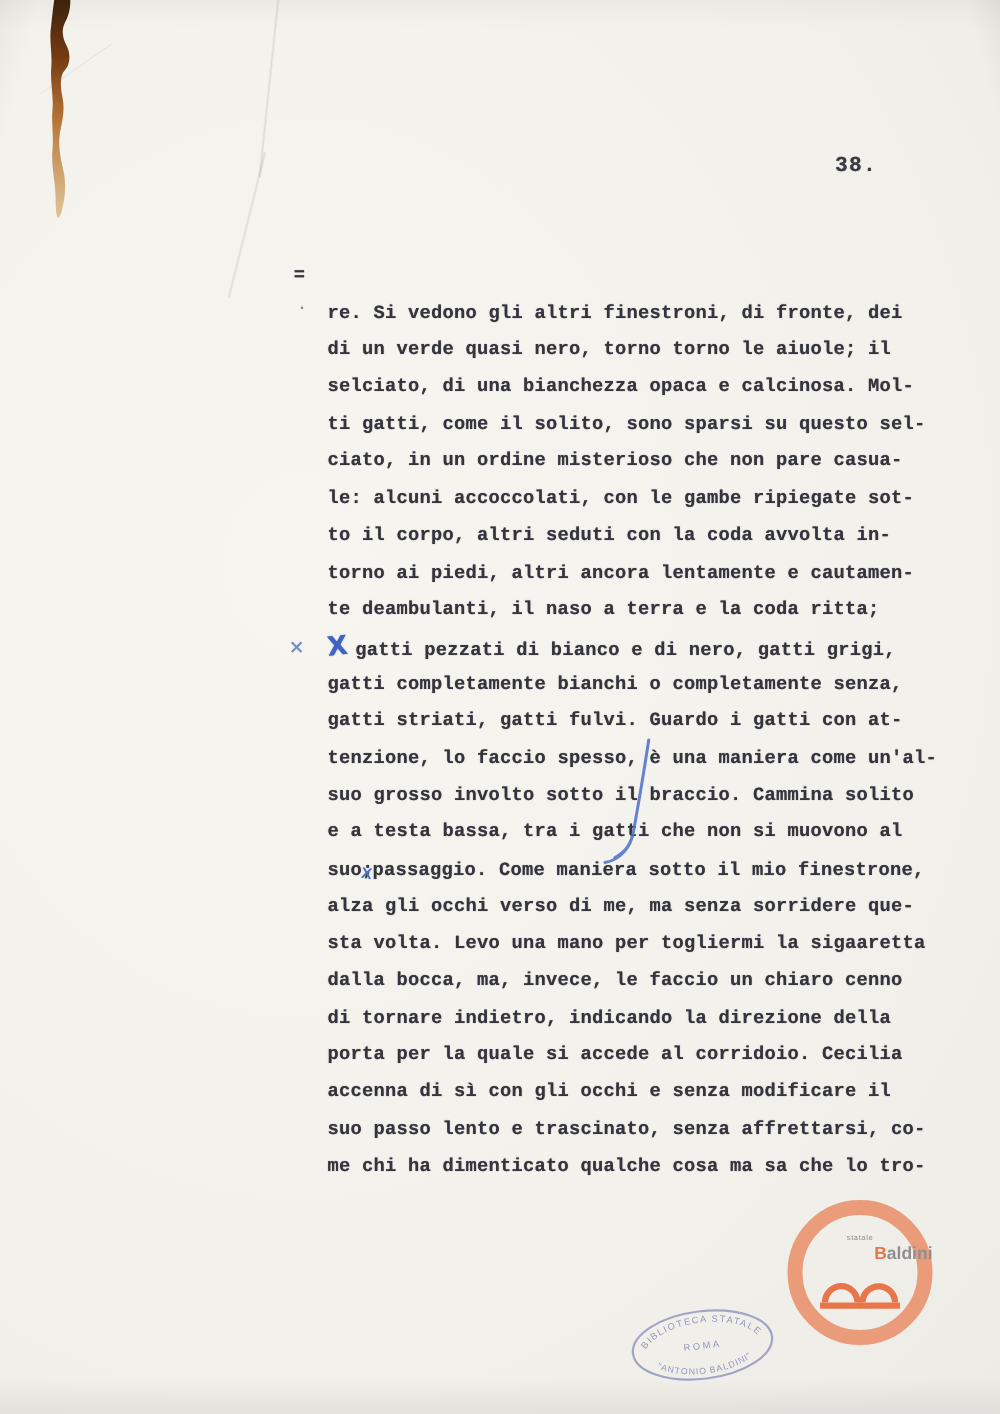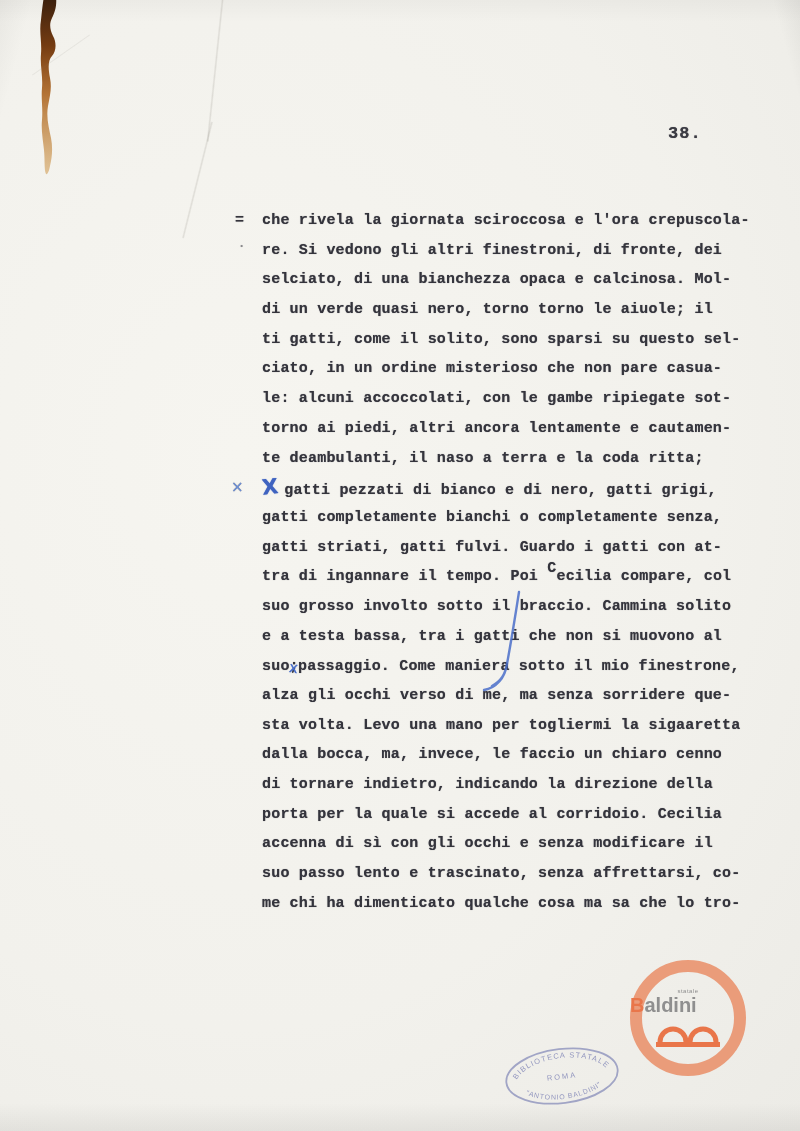--- a/index.html
+++ b/index.html
@@ -51,22 +51,22 @@
 
   
   #stamp{position:absolute; left:498px; top:1044px; transform:rotate(-7deg); opacity:.8;}
 
   
   #watermark{position:absolute; left:630px; top:960px; width:116px; height:116px; pointer-events:none;}
   #wm-ring{position:absolute; left:0; top:0; width:116px; height:116px; border-radius:50%;
     border:12px solid rgba(233,138,98,.82); box-sizing:border-box;}
   #wm-small{position:absolute; left:0; top:28px; width:116px; text-align:center;
     font-family:"Liberation Sans",sans-serif; font-size:6px; color:#8d8d8d; letter-spacing:.5px;}
-  #wm-name{position:absolute; left:0; top:34px; width:116px; text-align:left;
-    font-family:"Liberation Sans",sans-serif; font-size:20px; font-weight:700; color:#8f8f8f;}
+  #wm-name{position:absolute; left:0; top:34px; width:116px; text-align:right;
+    font-family:"Liberation Sans",sans-serif; font-size:14px; font-weight:700; color:#8f8f8f;}
   #wm-name .initial{color:#e9764a;}
   #wm-book{position:absolute; left:26px; top:56px;}
 </style>
 </head>
 <body>
 
 <div id="page">
 
   <svg id="rust" width="60" height="190" viewBox="0 0 60 190">
     <defs>
@@ -80,33 +80,34 @@
     <path d="M18,0 L30,0 C31,10 29,16 26,22 C23,28 24,34 27,40 C31,47 30,56 26,60 C22,64 22,72 24,82 C26,92 24,100 22,110 C20,122 23,132 25,142 C27,152 26,162 24,170 C23,176 21,179 20,178 C18,174 19,164 18,154 C17,144 15,134 16,124 C17,112 15,102 16,92 C17,80 14,70 15,58 C16,46 13,36 15,24 C16,14 17,6 18,0 Z" fill="url(#rustg)"></path>
   </svg>
 
   <div class="crease c1"></div>
   <div class="crease c2"></div>
   <div class="crease c3"></div>
 
   <div id="page-number">38.</div>
 
   <div id="text-block">
-      <div class="text-line"><span class="margin-mark ">=</span><span class="seg ">che rivela la giornata sciroccosa e l'ora crepuscola-</span></div>
+      <div class="text-line"><span class="margin-mark ">=</span></div>
       <div class="text-line"><span class="margin-mark faint">.</span><span class="seg ">re. Si vedono gli altri finestroni, di fronte, dei</span></div>
+      <div class="text-line"><span class="seg ">di un verde quasi nero, torno torno le aiuole; il</span></div>
       <div class="text-line"><span class="seg ">selciato, di una bianchezza opaca e calcinosa. Mol-</span></div>
-      <div class="text-line"><span class="seg ">di un verde quasi nero, torno torno le aiuole; il</span></div>
       <div class="text-line"><span class="seg ">ti gatti, come il solito, sono sparsi su questo sel-</span></div>
       <div class="text-line"><span class="seg ">ciato, in un ordine misterioso che non pare casua-</span></div>
       <div class="text-line"><span class="seg ">le: alcuni accoccolati, con le gambe ripiegate sot-</span></div>
+      <div class="text-line"><span class="seg ">to il corpo, altri seduti con la coda avvolta in-</span></div>
       <div class="text-line"><span class="seg ">torno ai piedi, altri ancora lentamente e cautamen-</span></div>
       <div class="text-line"><span class="seg ">te deambulanti, il naso a terra e la coda ritta;</span></div>
       <div class="text-line"><span class="margin-mark blue">×</span><span class="seg blue-x">X</span><span class="seg "> gatti pezzati di bianco e di nero, gatti grigi,</span></div>
       <div class="text-line"><span class="seg ">gatti completamente bianchi o completamente senza,</span></div>
       <div class="text-line"><span class="seg ">gatti striati, gatti fulvi. Guardo i gatti con at-</span></div>
-      <div class="text-line"><span class="seg ">tra di ingannare il tempo. Poi </span><span class="seg sup">C</span><span class="seg ">ecilia compare, col</span></div>
+      <div class="text-line"><span class="seg ">tenzione, lo faccio spesso, è una maniera come un'al-</span></div>
       <div class="text-line"><span class="seg ">suo grosso involto sotto il braccio. Cammina solito</span></div>
       <div class="text-line"><span class="seg ">e a testa bassa, tra i gatti che non si muovono al</span></div>
       <div class="text-line"><span class="seg ">suo;</span><span class="seg blue-small-x">x</span><span class="seg "> passaggio. Come maniera sotto il mio finestrone,</span></div>
       <div class="text-line"><span class="seg ">alza gli occhi verso di me, ma senza sorridere que-</span></div>
       <div class="text-line"><span class="seg ">sta volta. Levo una mano per togliermi la sigaaretta</span></div>
       <div class="text-line"><span class="seg ">dalla bocca, ma, invece, le faccio un chiaro cenno</span></div>
       <div class="text-line"><span class="seg ">di tornare indietro, indicando la direzione della</span></div>
       <div class="text-line"><span class="seg ">porta per la quale si accede al corridoio. Cecilia</span></div>
       <div class="text-line"><span class="seg ">accenna di sì con gli occhi e senza modificare il</span></div>
       <div class="text-line"><span class="seg ">suo passo lento e trascinato, senza affrettarsi, co-</span></div>

